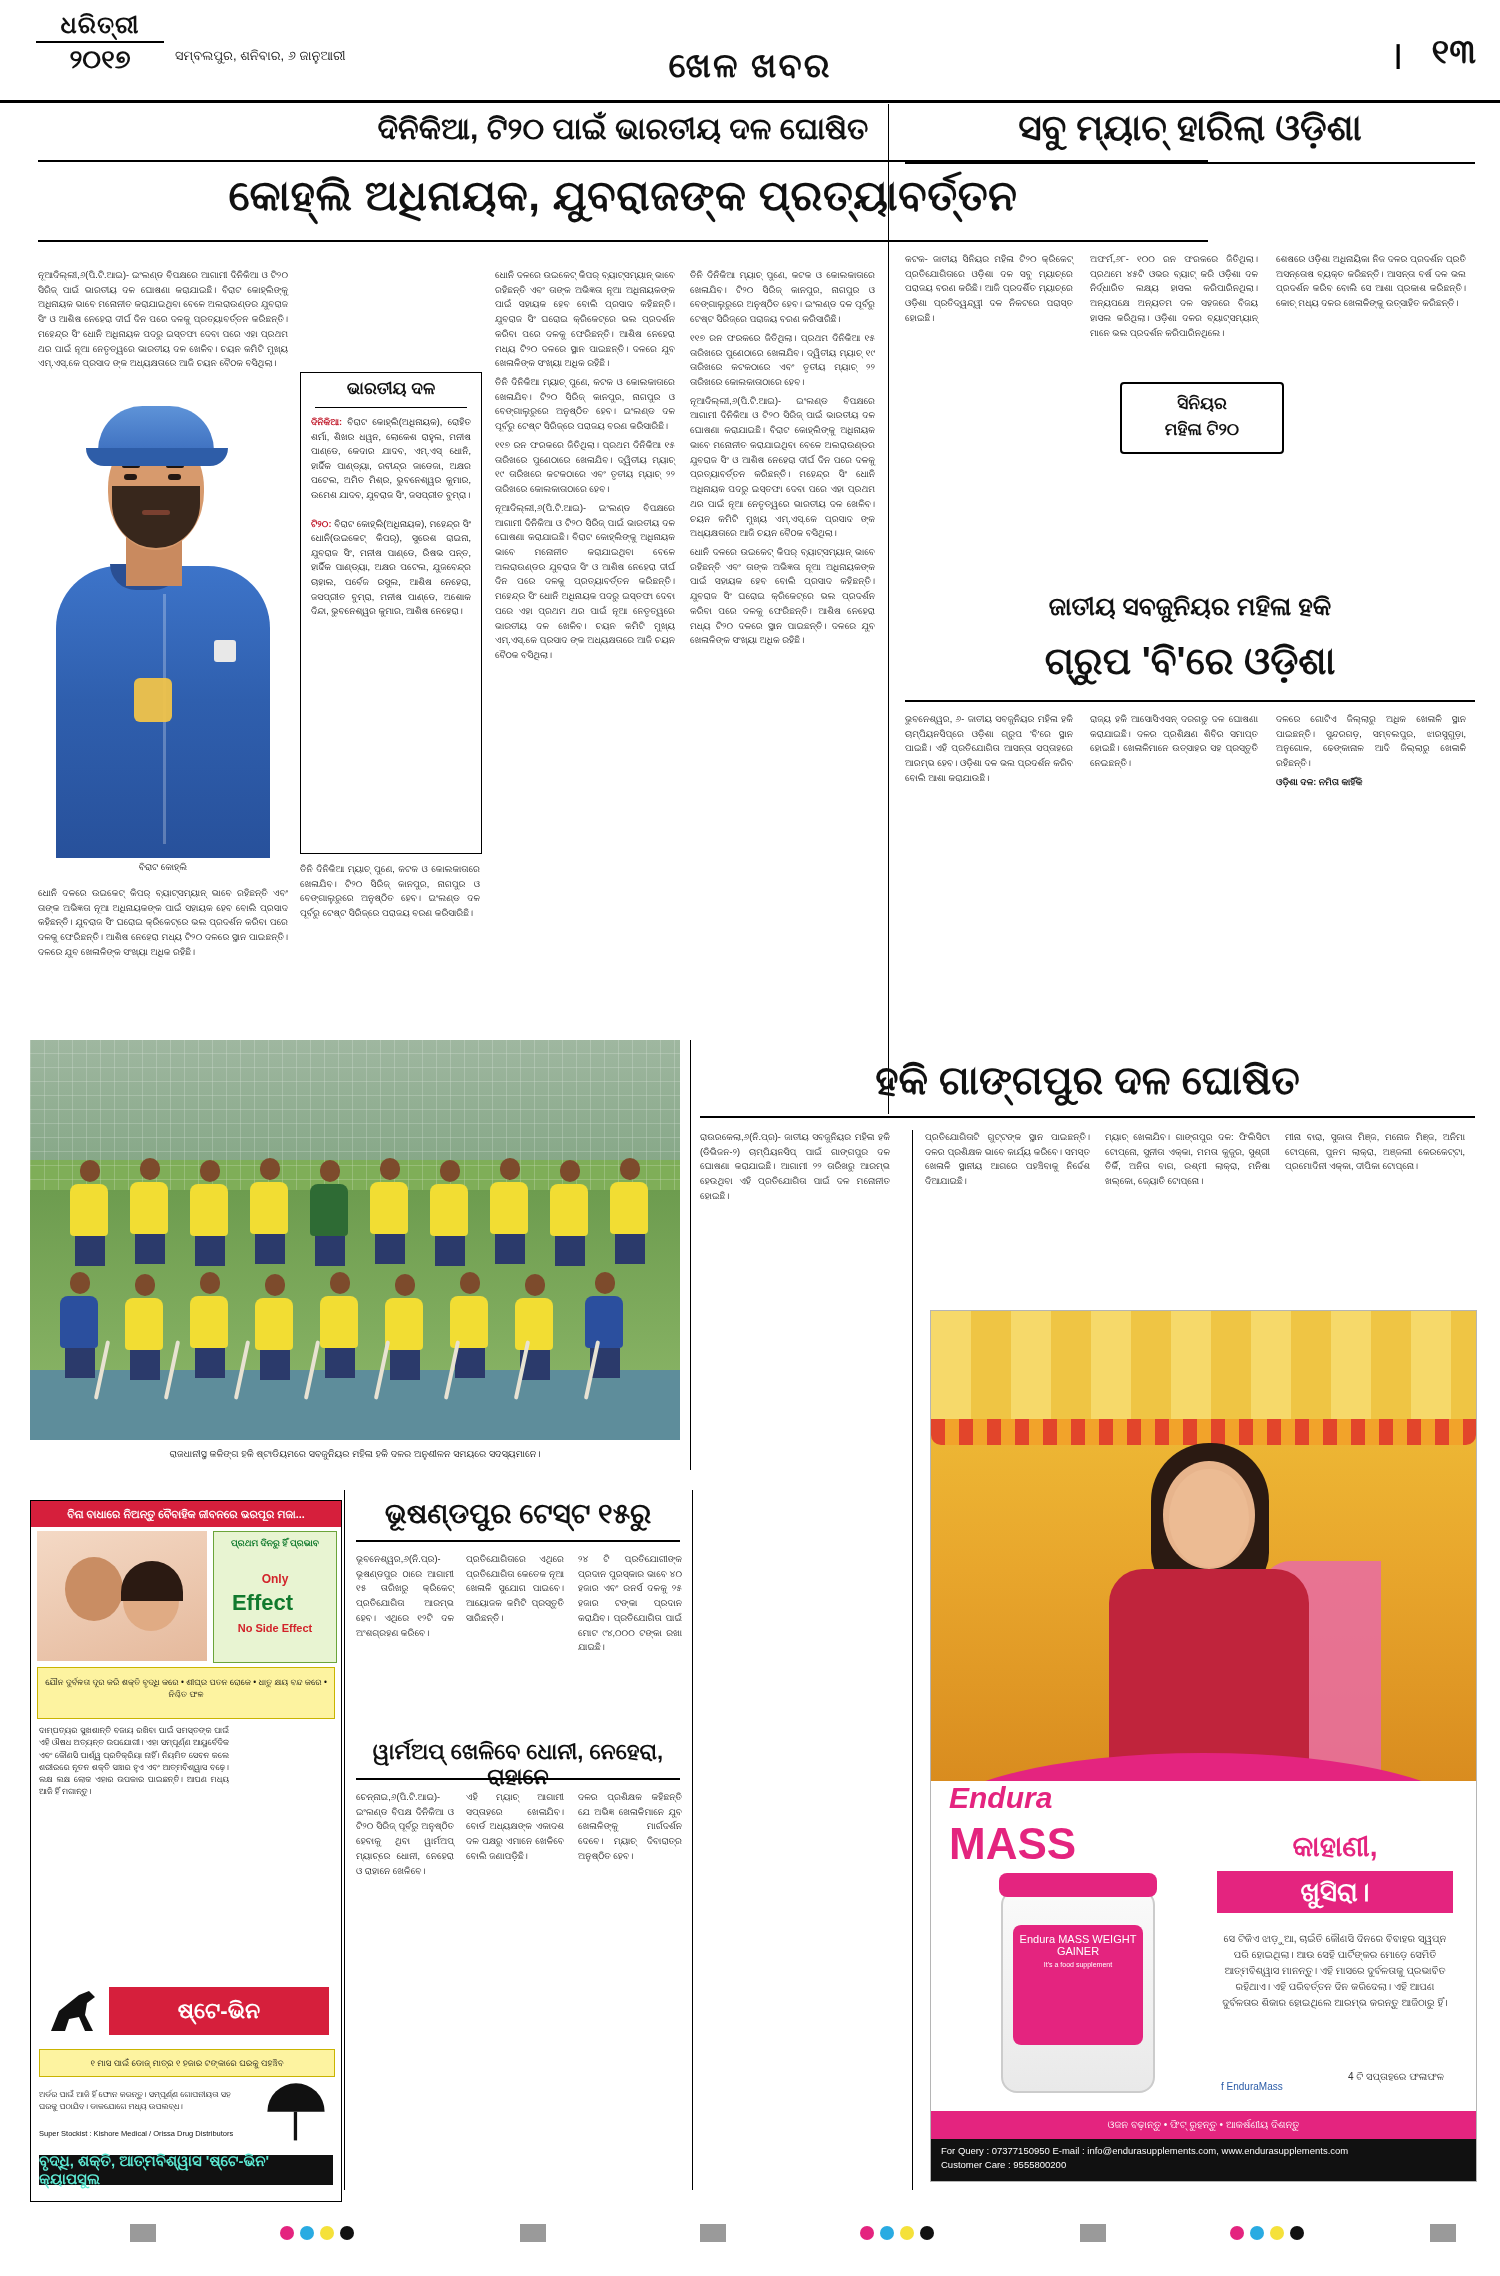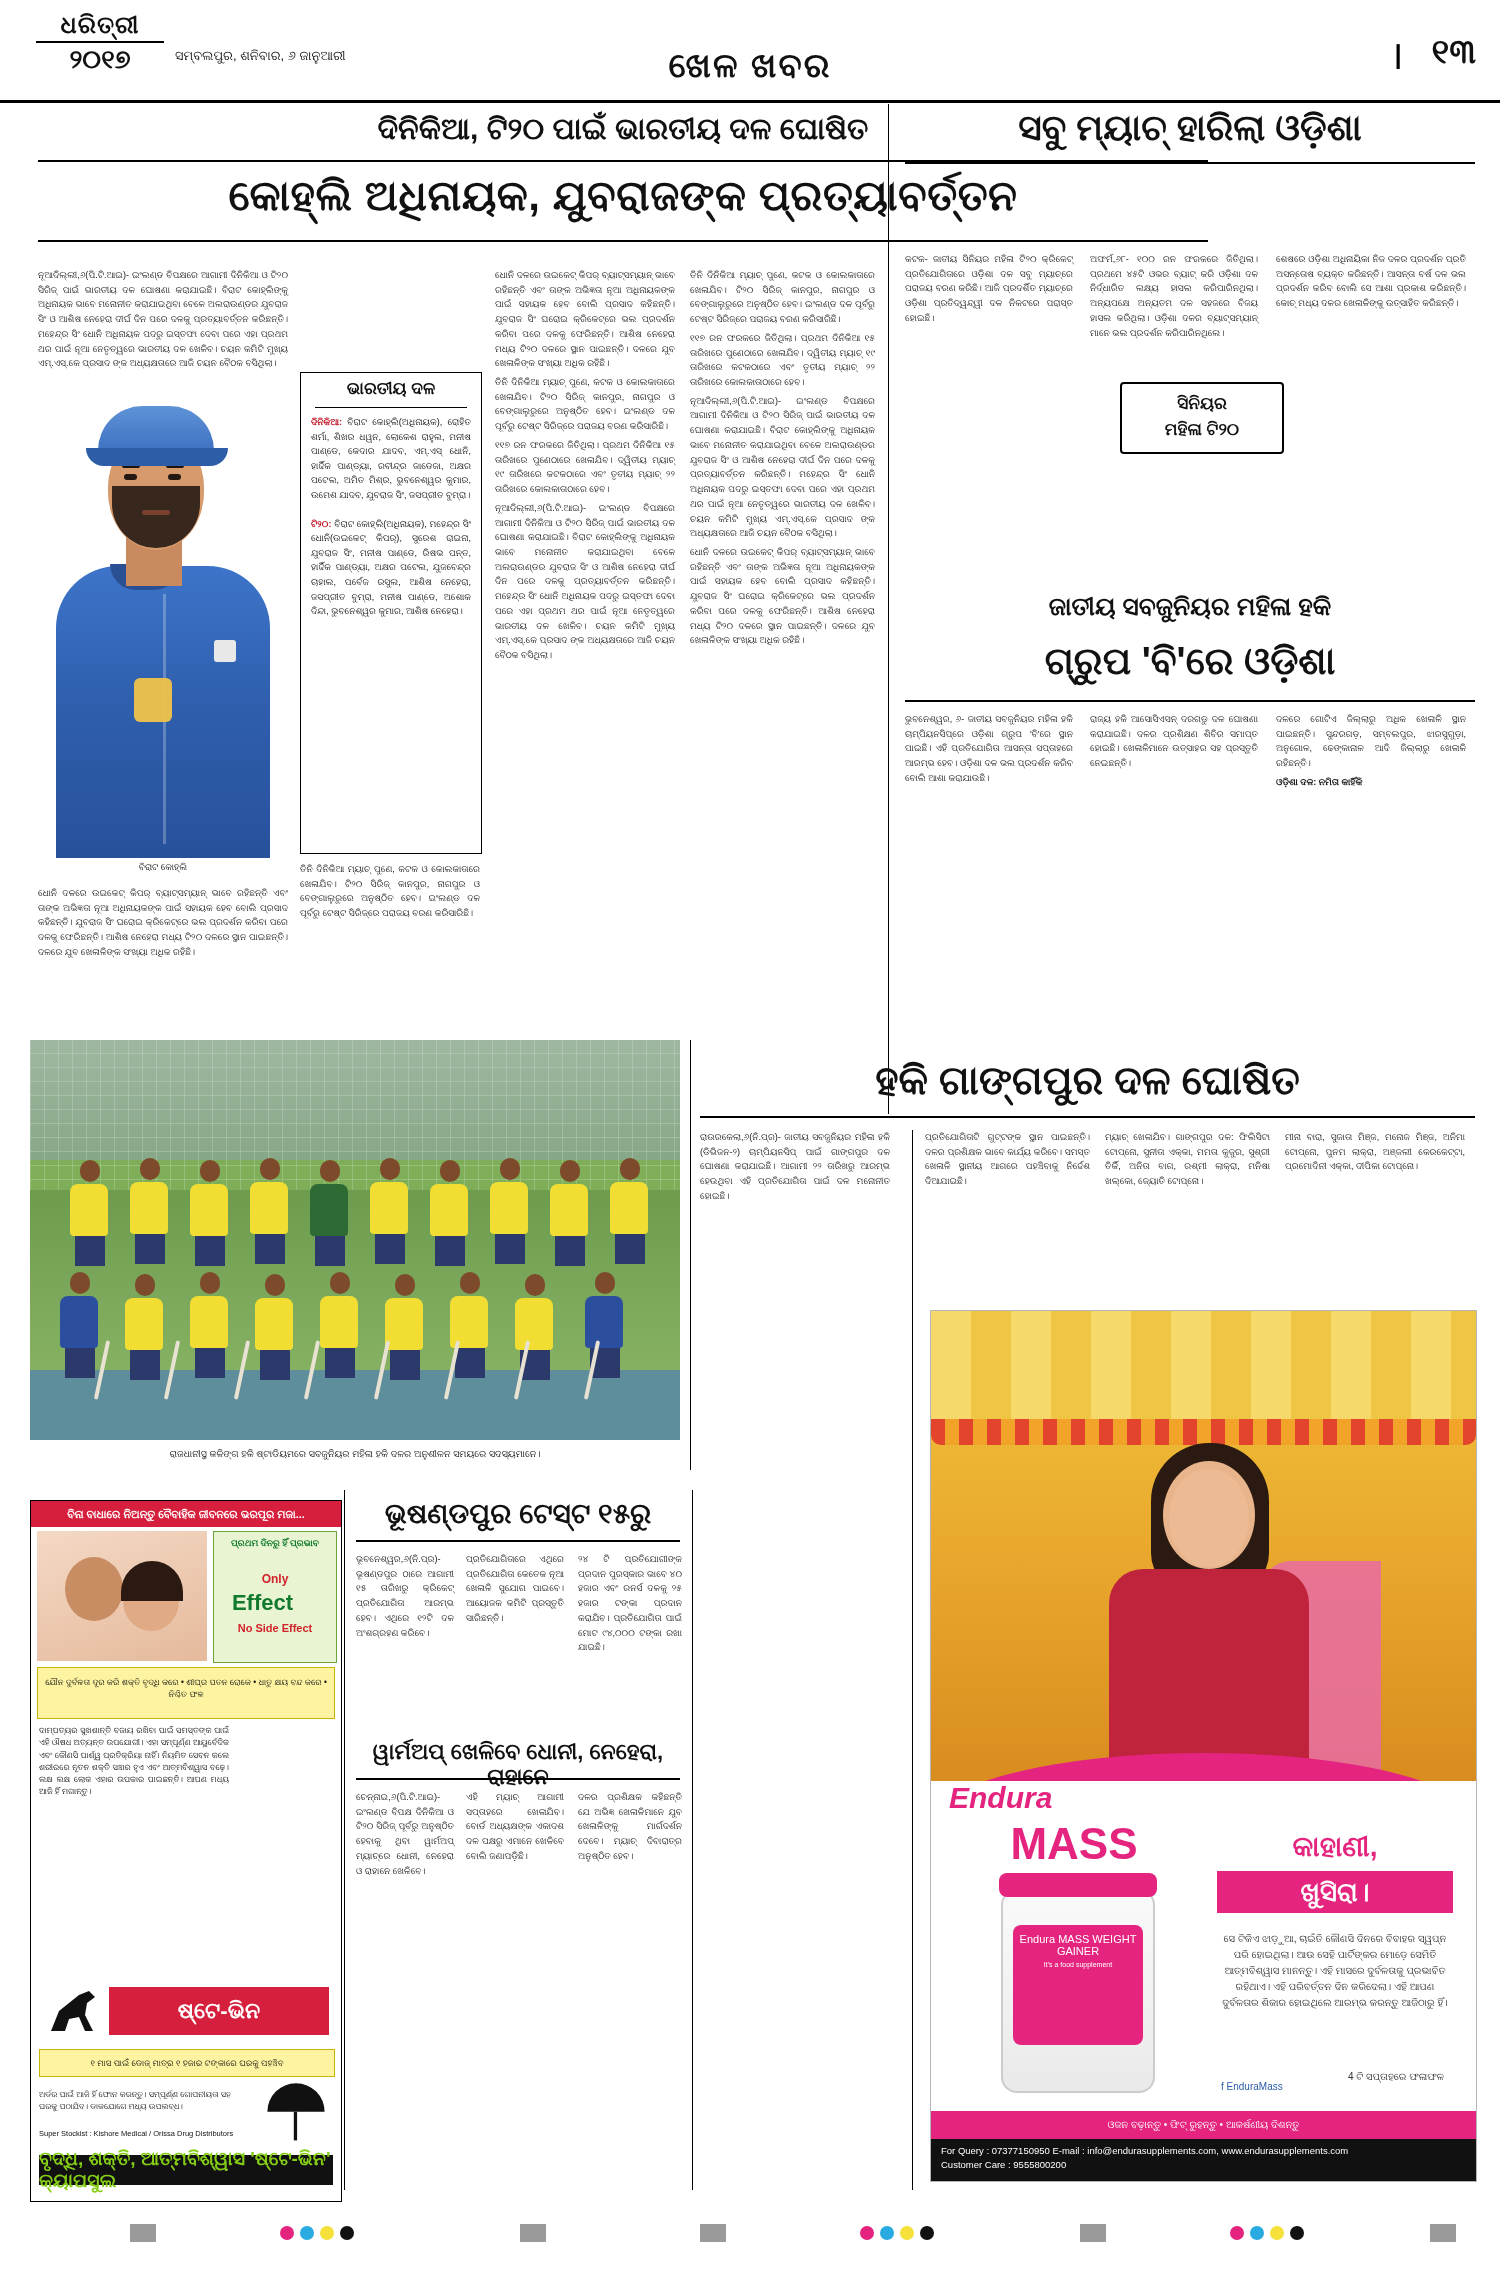--- a/index.html
+++ b/index.html
@@ -112,22 +112,22 @@
   .ad-pack .pk1{position:absolute;left:0;top:14px;width:96px;text-align:center;color:#fff;font-size:16px;font-weight:bold;font-style:italic;}
   .ad-pack .pk2{position:absolute;left:0;top:38px;width:96px;text-align:center;color:#fff;font-size:16px;font-weight:bold;font-style:italic;}
   .ad-pack .pkimg{position:absolute;left:10px;top:70px;width:76px;height:62px;background:#6b4b2a;}
   .ad-horse{position:absolute;left:14px;top:480px;width:60px;height:60px;}
   .ad-brand{position:absolute;left:78px;top:486px;width:220px;height:48px;background:#d61f3c;color:#fff;
             font-size:22px;font-weight:bold;display:flex;align-items:center;justify-content:center;}
   .ad-strip{position:absolute;left:8px;top:548px;width:294px;height:26px;background:#fdf3a0;border:1px solid #c9b400;
             font-size:8.6px;display:flex;align-items:center;justify-content:center;}
   .ad-umb{position:absolute;left:232px;top:580px;width:66px;height:66px;}
   .ad-l-foot{position:absolute;left:8px;top:588px;width:210px;font-size:8px;line-height:1.45;}
-  .ad-black{position:absolute;left:8px;top:654px;width:294px;height:30px;background:#111;color:#84cc16;
-            display:flex;align-items:center;justify-content:center;font-size:19px;font-weight:bold;}
+  .ad-black{position:absolute;left:8px;top:654px;width:294px;height:30px;background:#111;color:#5eead4;
+            display:flex;align-items:center;justify-content:center;font-size:15px;font-weight:bold;}
 
   .bp-h{left:356px;top:1498px;width:324px;font-size:28px;text-align:center;}
   .bp-rule{left:356px;top:1540px;width:324px;height:2px;}
   .wu-h{left:356px;top:1740px;width:324px;font-size:22px;text-align:center;}
   .wu-rule{left:356px;top:1778px;width:324px;height:2px;}
 
   
   .endura{position:absolute;left:930px;top:1310px;width:545px;height:870px;overflow:hidden;border:1px solid #b5b5b5;background:#f6d7ea;}
   .en-top{position:absolute;left:0;top:0;width:545px;height:470px;background:linear-gradient(180deg,#f2c63c,#e8a62c 55%,#d98c1f);}
   .en-drape{position:absolute;left:0;top:0;width:545px;height:120px;
@@ -135,21 +135,21 @@
   .en-garland{position:absolute;left:0;top:108px;width:545px;height:26px;
               background:repeating-linear-gradient(90deg,#e2452b 0 14px,#f2a32a 14px 28px);border-radius:0 0 10px 10px;}
   .en-model-head{position:absolute;left:232px;top:150px;width:92px;height:108px;border-radius:46px/54px;background:#e7b48c;}
   .en-hair{position:absolute;left:220px;top:132px;width:118px;height:150px;border-radius:58px 58px 40px 40px;background:#2b1a12;}
   .en-face{position:absolute;left:238px;top:158px;width:80px;height:98px;border-radius:40px/50px;background:#ecbb93;}
   .en-dress{position:absolute;left:178px;top:258px;width:200px;height:215px;border-radius:34px 34px 0 0;background:#c0243c;}
   .en-dupatta{position:absolute;left:330px;top:250px;width:120px;height:225px;background:#e86ba4;opacity:.85;border-radius:30px 0 0 0;}
   .en-bot{position:absolute;left:0;top:470px;width:545px;height:400px;background:#ffffff;}
   .en-wave{position:absolute;left:0;top:442px;width:545px;height:70px;background:#e4247f;border-radius:50% 50% 0 0 / 100% 100% 0 0;}
   .en-logo1{position:absolute;left:18px;top:470px;width:250px;text-align:left;font-size:30px;font-weight:bold;color:#e4247f;font-style:italic;}
-  .en-logo2{position:absolute;left:18px;top:508px;width:250px;text-align:center;font-size:44px;font-weight:bold;color:#e4247f;}
+  .en-logo2{position:absolute;left:18px;top:508px;width:250px;text-align:left;font-size:44px;font-weight:bold;color:#e4247f;}
   .en-jar{position:absolute;left:70px;top:578px;width:150px;height:200px;background:linear-gradient(180deg,#fafafa,#e9e9e9);
           border-radius:16px;border:2px solid #ccc;}
   .en-jar-lid{position:absolute;left:-4px;top:-18px;width:158px;height:24px;background:#e4247f;border-radius:8px;}
   .en-jar-lbl{position:absolute;left:10px;top:34px;width:130px;height:120px;background:#e4247f;border-radius:8px;color:#fff;
               font-size:11px;text-align:center;padding-top:8px;box-sizing:border-box;}
   .en-kah1{position:absolute;left:286px;top:520px;width:236px;text-align:center;font-size:28px;font-weight:bold;color:#e4247f;}
   .en-kah2{position:absolute;left:286px;top:560px;width:236px;height:42px;background:#e4247f;color:#fff;
            font-size:26px;font-weight:bold;display:flex;align-items:center;justify-content:center;}
   .en-txt{position:absolute;left:286px;top:620px;width:236px;font-size:10px;line-height:1.6;text-align:center;color:#333;}
   .en-4wk{position:absolute;left:400px;top:760px;width:130px;font-size:10px;color:#333;text-align:center;}

